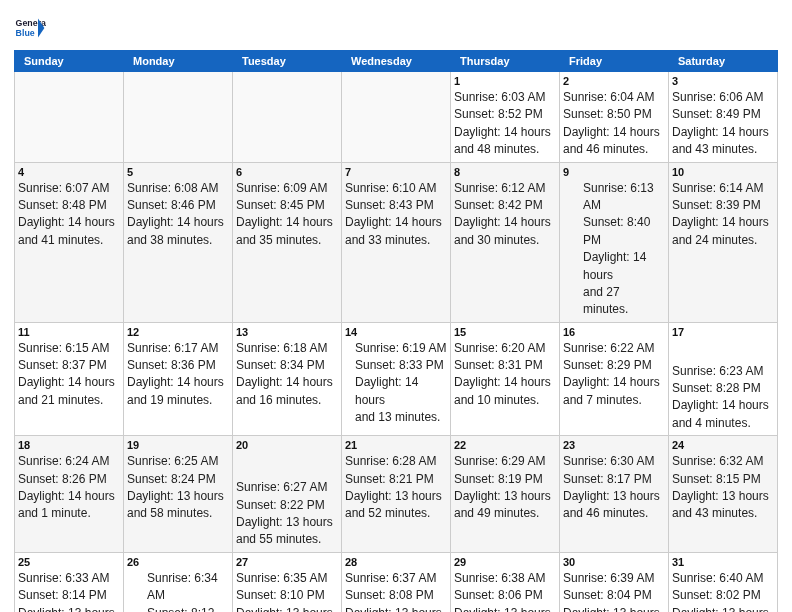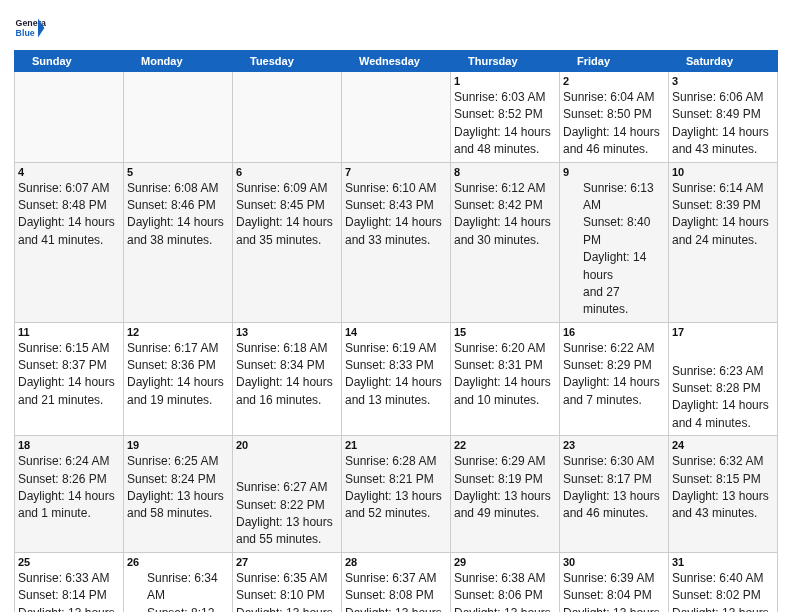--- a/index.html
+++ b/index.html
@@ -52,21 +52,21 @@
       border: 1px solid #bbb;
       border-collapse: collapse;
       width: 100%;
       table-layout: fixed;
     }
     .calendar th {
       background: #1565c0;
       color: #fff;
       font-size: 11px;
       font-weight: bold;
-      padding: 4px 17px;
+      padding: 4px 9px;
       text-align: left;
       border: 1px solid #1565c0;
     }
     .calendar td {
       vertical-align: top;
       font-size: 8.5px;
       color: #222;
       padding: 3px 3px;
       border: 1px solid #ccc;
       height: 88px;
@@ -218,21 +218,21 @@
           </td>
           <td>
             <div class="day-num">13</div>
             <div class="day-info" style="white-space: pre-line;">Sunrise: 6:18 AM
 Sunset: 8:34 PM
 Daylight: 14 hours
 and 16 minutes.</div>
           </td>
           <td>
             <div class="day-num">14</div>
-            <div class="day-info" style="white-space: pre-line;">Sunrise: 6:19 AM
+            <div class="day-info" style="white-space: pre-line; margin-left: 10px;">Sunrise: 6:19 AM
 Sunset: 8:33 PM
 Daylight: 14 hours
 and 13 minutes.</div>
           </td>
           <td>
             <div class="day-num">15</div>
             <div class="day-info" style="white-space: pre-line;">Sunrise: 6:20 AM
 Sunset: 8:31 PM
 Daylight: 14 hours
 and 10 minutes.</div>

